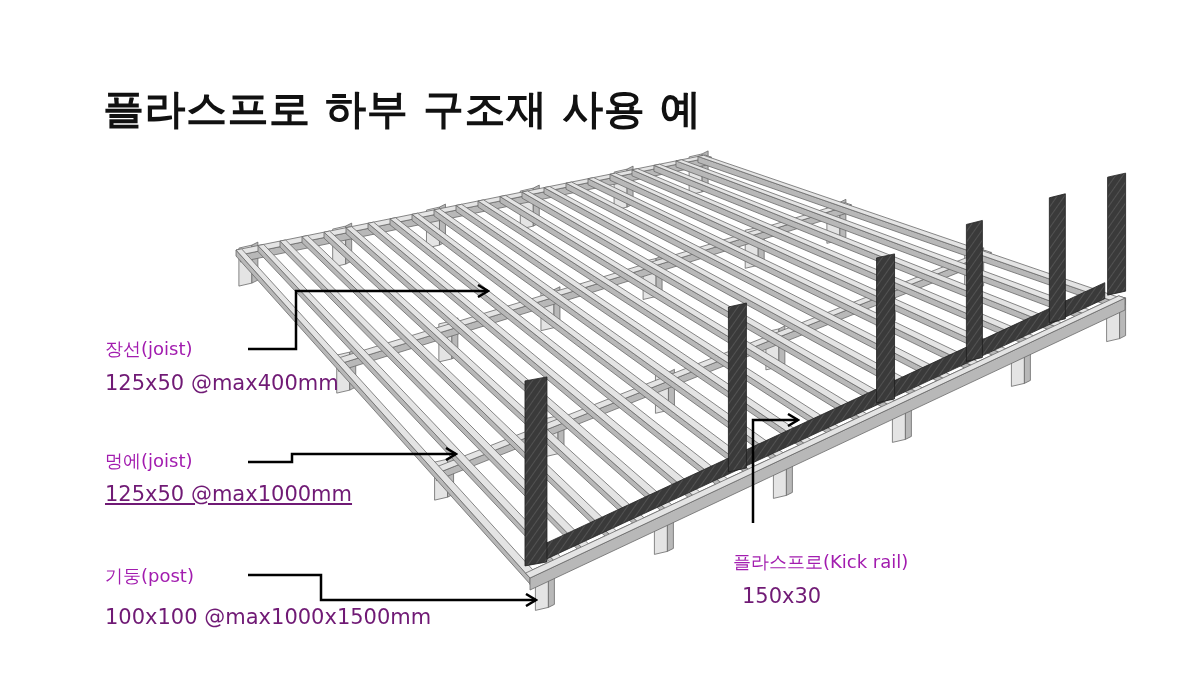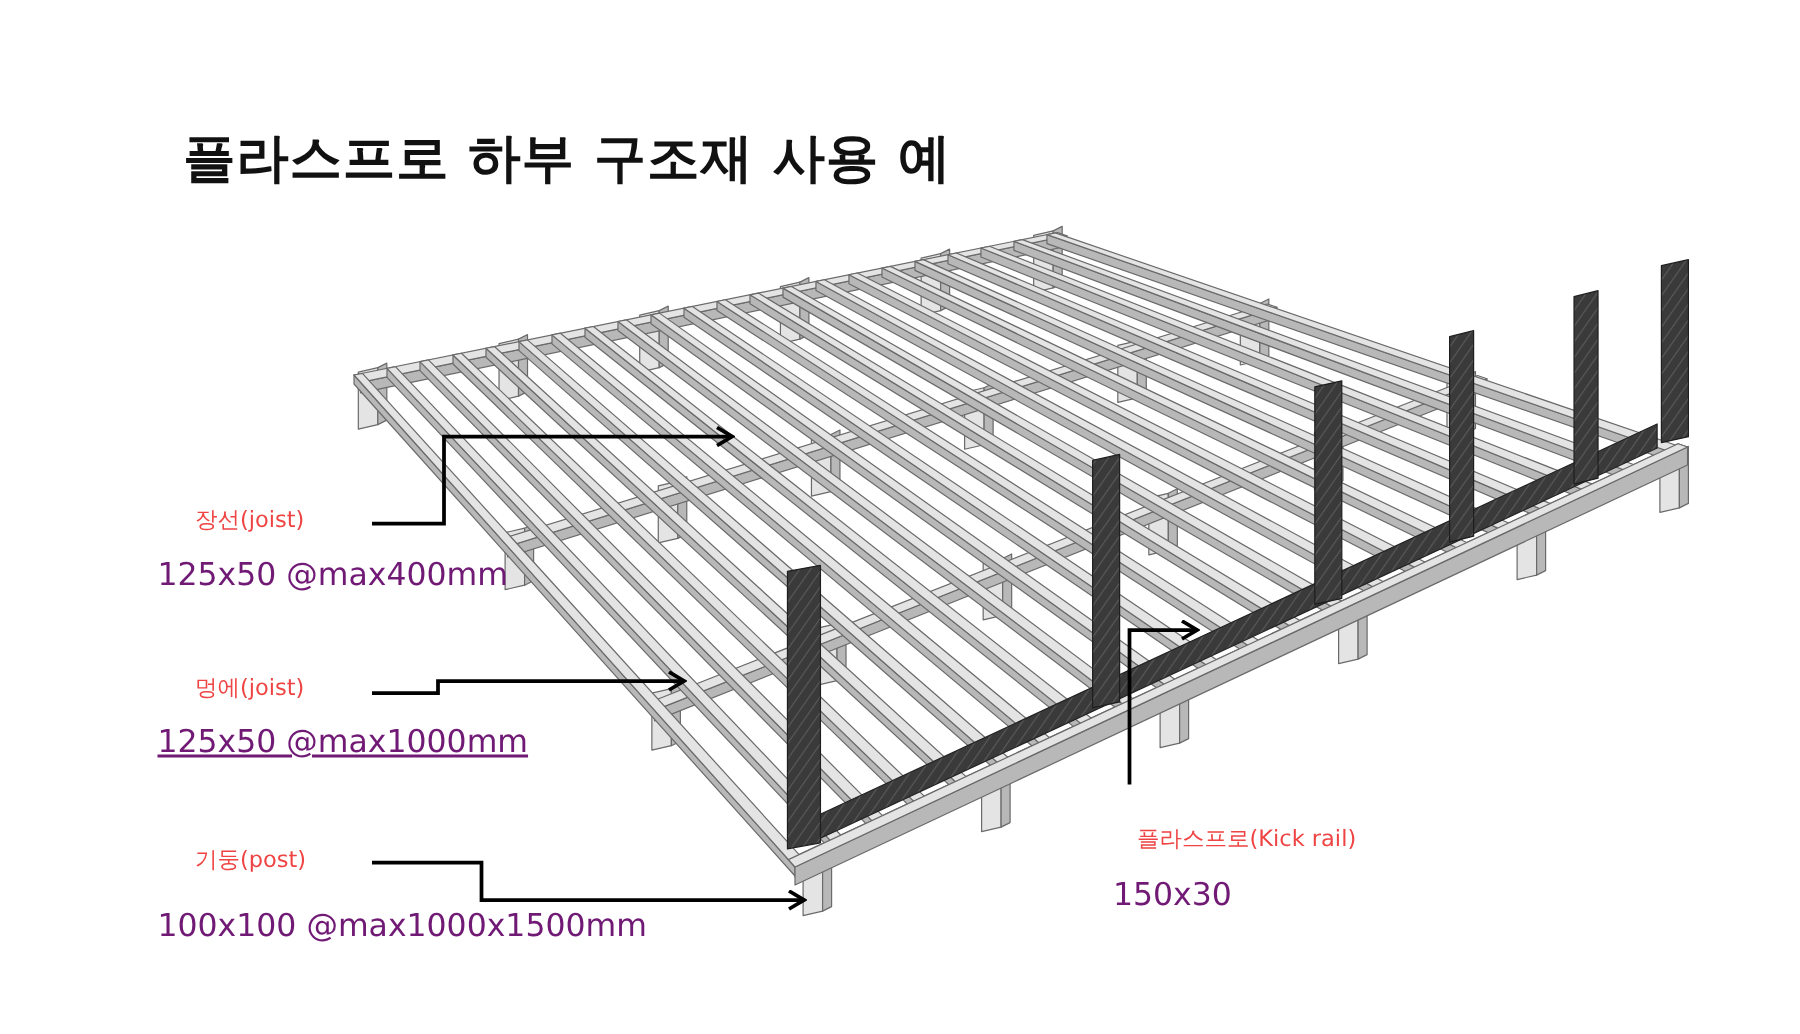--- a/index.html
+++ b/index.html
@@ -1,20 +1,20 @@
 <!DOCTYPE html>
 <html><head>
 <meta charset="utf-8">
 <style>
   html, body { margin: 0; padding: 0; background: #ffffff; }
   body { width: 1200px; height: 689px; position: relative; overflow: hidden;
          font-family: "DejaVu Sans", "Liberation Sans", sans-serif; color: #111; }
-  .title { position: absolute; left: 103px; top: 82px; font-size: 35px; font-weight: bold;
-           letter-spacing: 0.5px; color: #111; white-space: nowrap; margin-left: 19px; }
-  .label { position: absolute; font-size: 15px; color: #ef4444; white-space: nowrap; margin-left: 25px; }
+  .title { position: absolute; left: 103px; top: 82px; font-size: 41px; font-weight: bold;
+           letter-spacing: 0.5px; color: #111; white-space: nowrap; }
+  .label { position: absolute; font-size: 18px; color: #a21caf; white-space: nowrap; }
   .spec { position: absolute; font-size: 21px; color: #701a75; white-space: nowrap; }
   svg.drawing { position: absolute; left: 0; top: 0; }
 </style>
 </head>
 <body>
 
 <div class="title">플라스프로 하부 구조재 사용 예</div>
 
 <svg class="drawing" width="1200" height="689" viewBox="0 0 1200 689" xmlns="http://www.w3.org/2000/svg">
   <defs>

